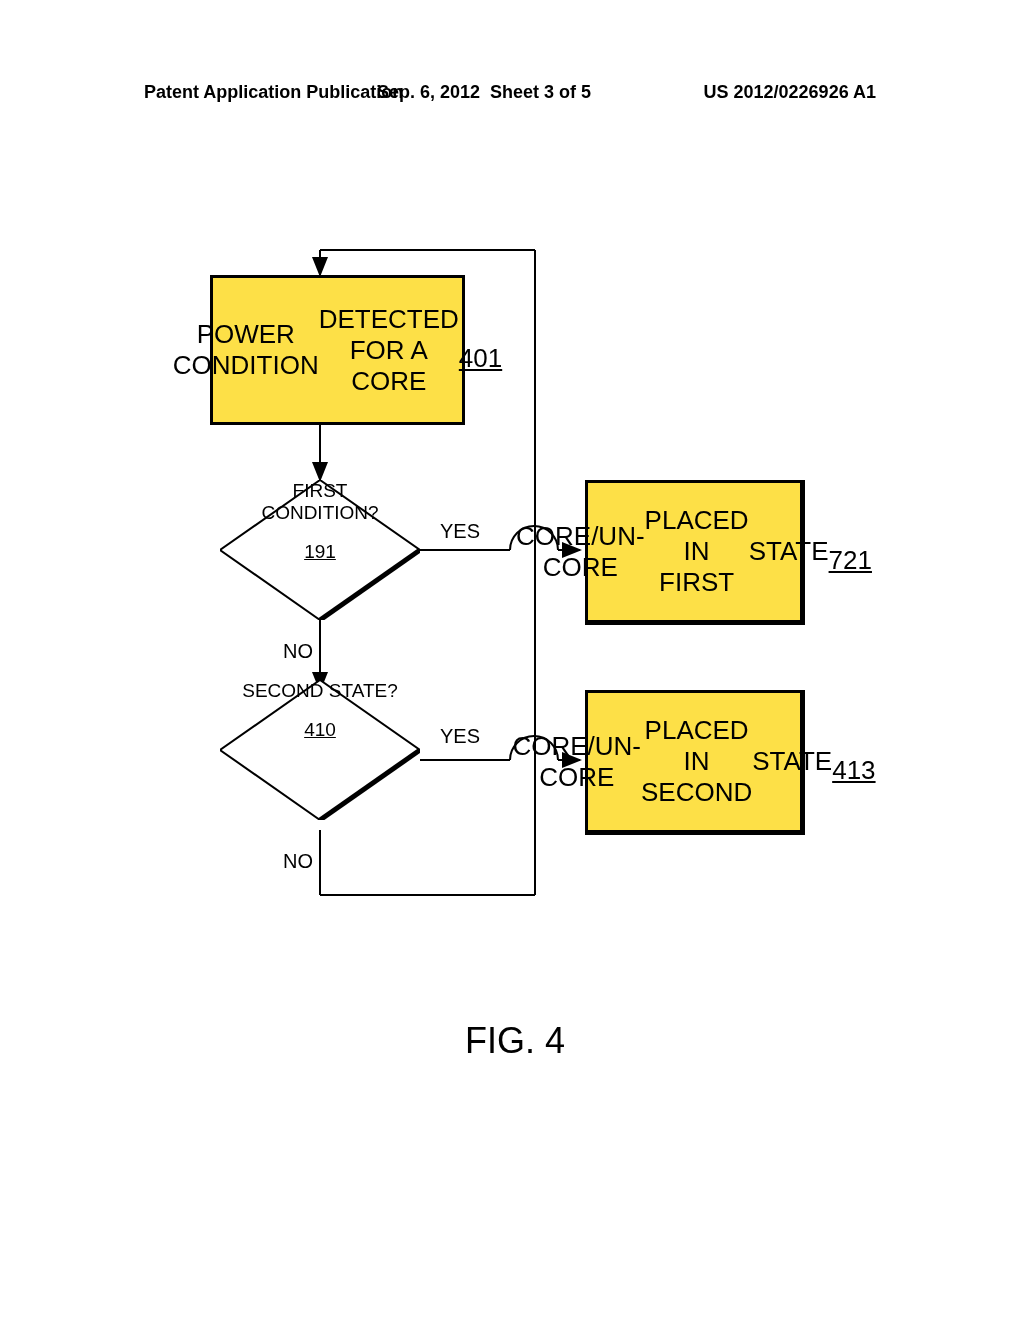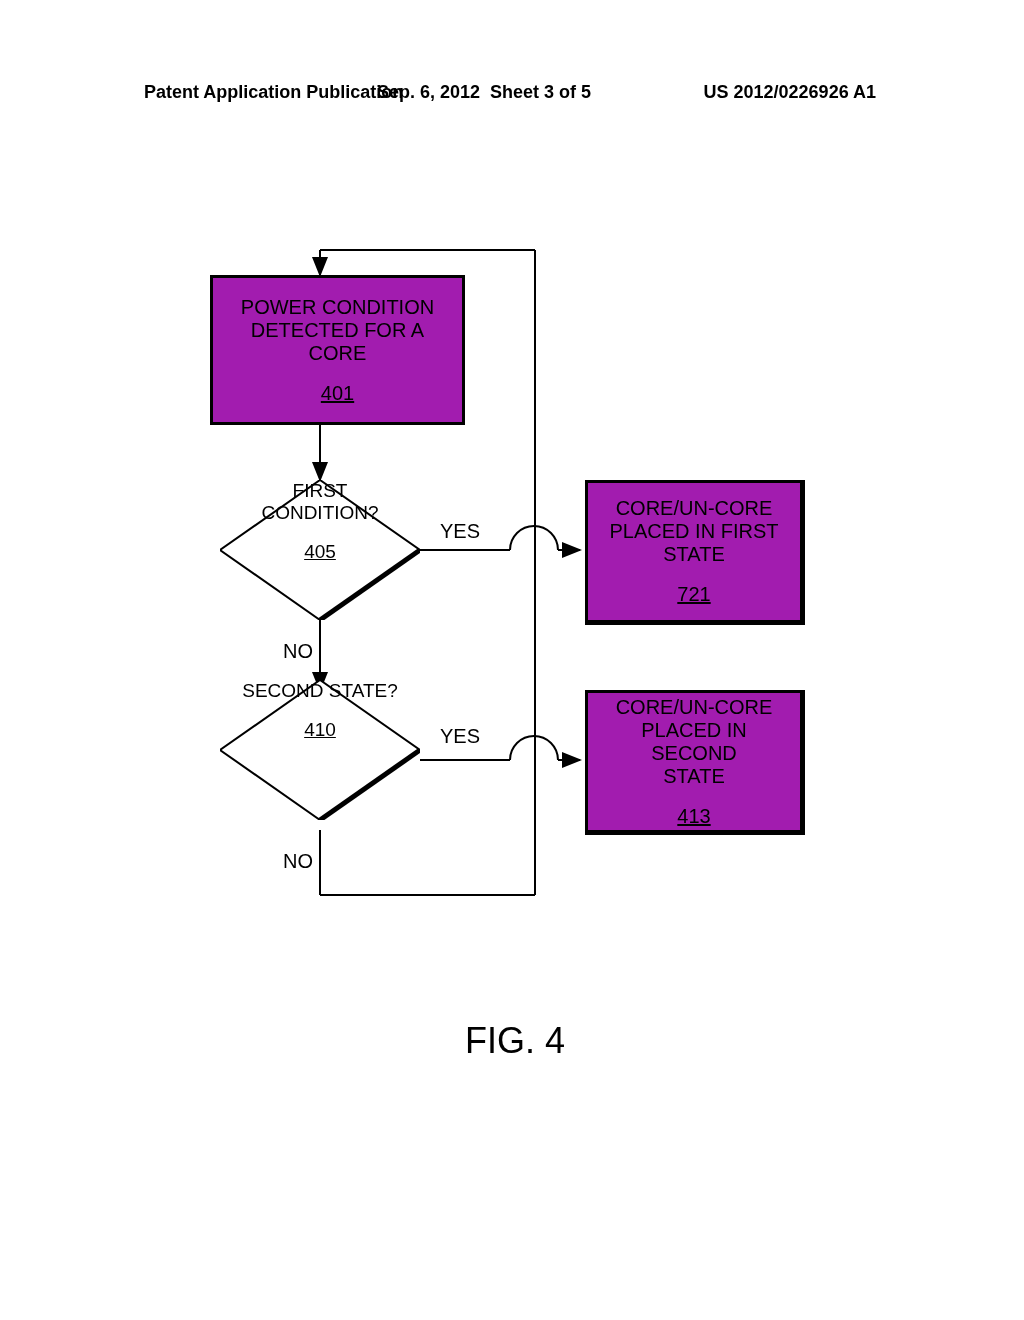--- a/index.html
+++ b/index.html
@@ -36,28 +36,27 @@
       position: absolute;
       right: 148px;
     }
     .header-sheet {
       position: absolute;
       left: 490px;
     }
     .box {
       position: absolute;
       border: 3px solid black;
-      background: #a21caf;
+      background: #fde047;
       text-align: center;
-      font-size: 20px;
+      font-size: 26px;
       font-weight: normal;
       padding: 8px;
       box-sizing: border-box;
       display: flex;
-      flex-direction: column;
       justify-content: center;
       align-items: center;
     }
     .box-shadow {
       border-right-width: 5px;
       border-bottom-width: 5px;
     }
     .diamond {
       position: absolute;
       width: 200px;
@@ -151,21 +150,21 @@
   </div>
 
   <div class="diamond" style="top:480px; left:220px;">
     <svg viewBox="0 0 200 140">
       <polygon points="100,0 200,70 100,140 0,70" fill="white" stroke="black" stroke-width="2"></polygon>
       <line x1="100" y1="140" x2="200" y2="70" stroke="black" stroke-width="5"></line>
     </svg>
     <div class="diamond-text">
       <div>FIRST</div>
       <div>CONDITION?</div>
-      <div class="ref-num">405</div>
+      <div class="ref-num">191</div>
     </div>
   </div>
   <div class="label" style="top:520px; left:440px;">YES</div>
   <div class="label" style="top:640px; left:283px;">NO</div>
 
   <div class="box box-shadow" style="top:480px; left:585px; width:220px; height:145px;">
     <div>CORE/UN-CORE</div>
     <div>PLACED IN FIRST</div>
     <div>STATE</div>
     <div class="ref-num">721</div>

